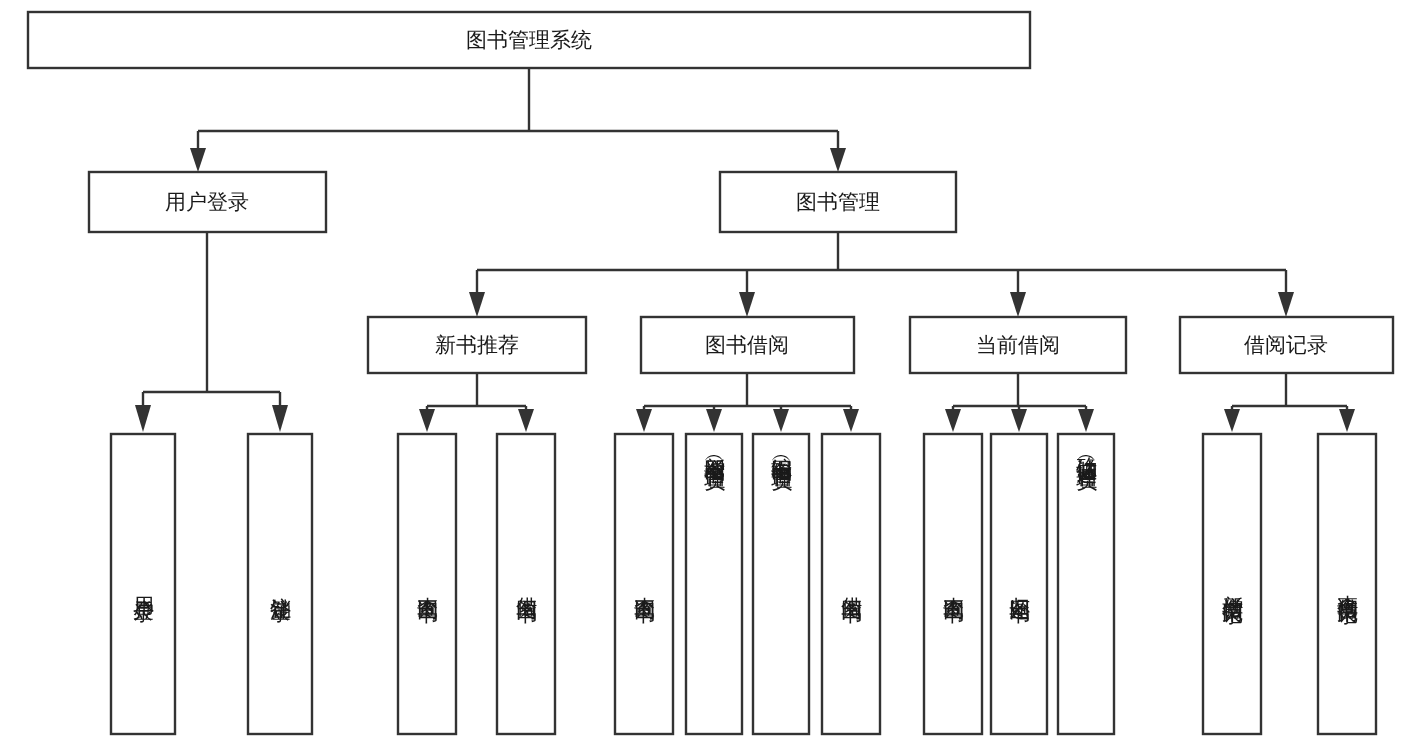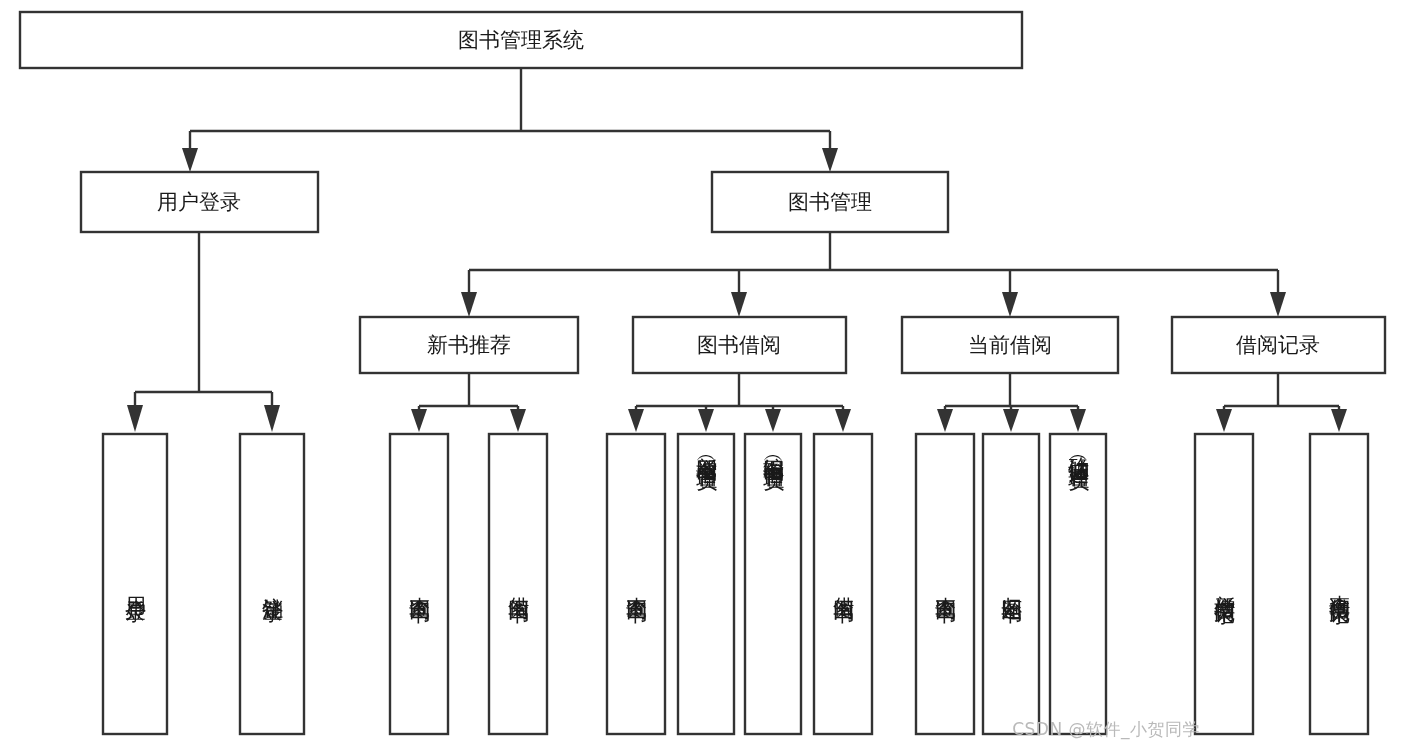--- a/index.html
+++ b/index.html
@@ -9,21 +9,21 @@
   }
   body {
     width: 1405px;
     height: 747px;
     font-family: "DejaVu Sans", "Liberation Sans", sans-serif;
     overflow: hidden;
     position: relative;
   }
   #diagram-root {
     position: absolute;
-    left: 0;
+    left: 8px;
     top: 0;
     width: 1208px;
     height: 747px;
   }
   svg.flow {
     display: block;
     width: 1405px;
     height: 747px;
   }
   .node-rect {
@@ -229,14 +229,13 @@
   <div class="leaf-text-wrap" style="left:1050px; top:440px; width:56px; height:288px; align-items:flex-start;">
     <span class="leaf-text">确认归还（管理员）</span>
   </div>
   <div class="leaf-text-wrap" style="left:1195px; top:434px; width:58px; height:300px;">
     <span class="leaf-text">新增借阅记录</span>
   </div>
   <div class="leaf-text-wrap" style="left:1310px; top:434px; width:58px; height:300px;">
     <span class="leaf-text">查询借阅记录</span>
   </div>
 
-  <div class="watermark">CSDN @软件_小贺同学</div>
 </div>
 
 </body></html>

